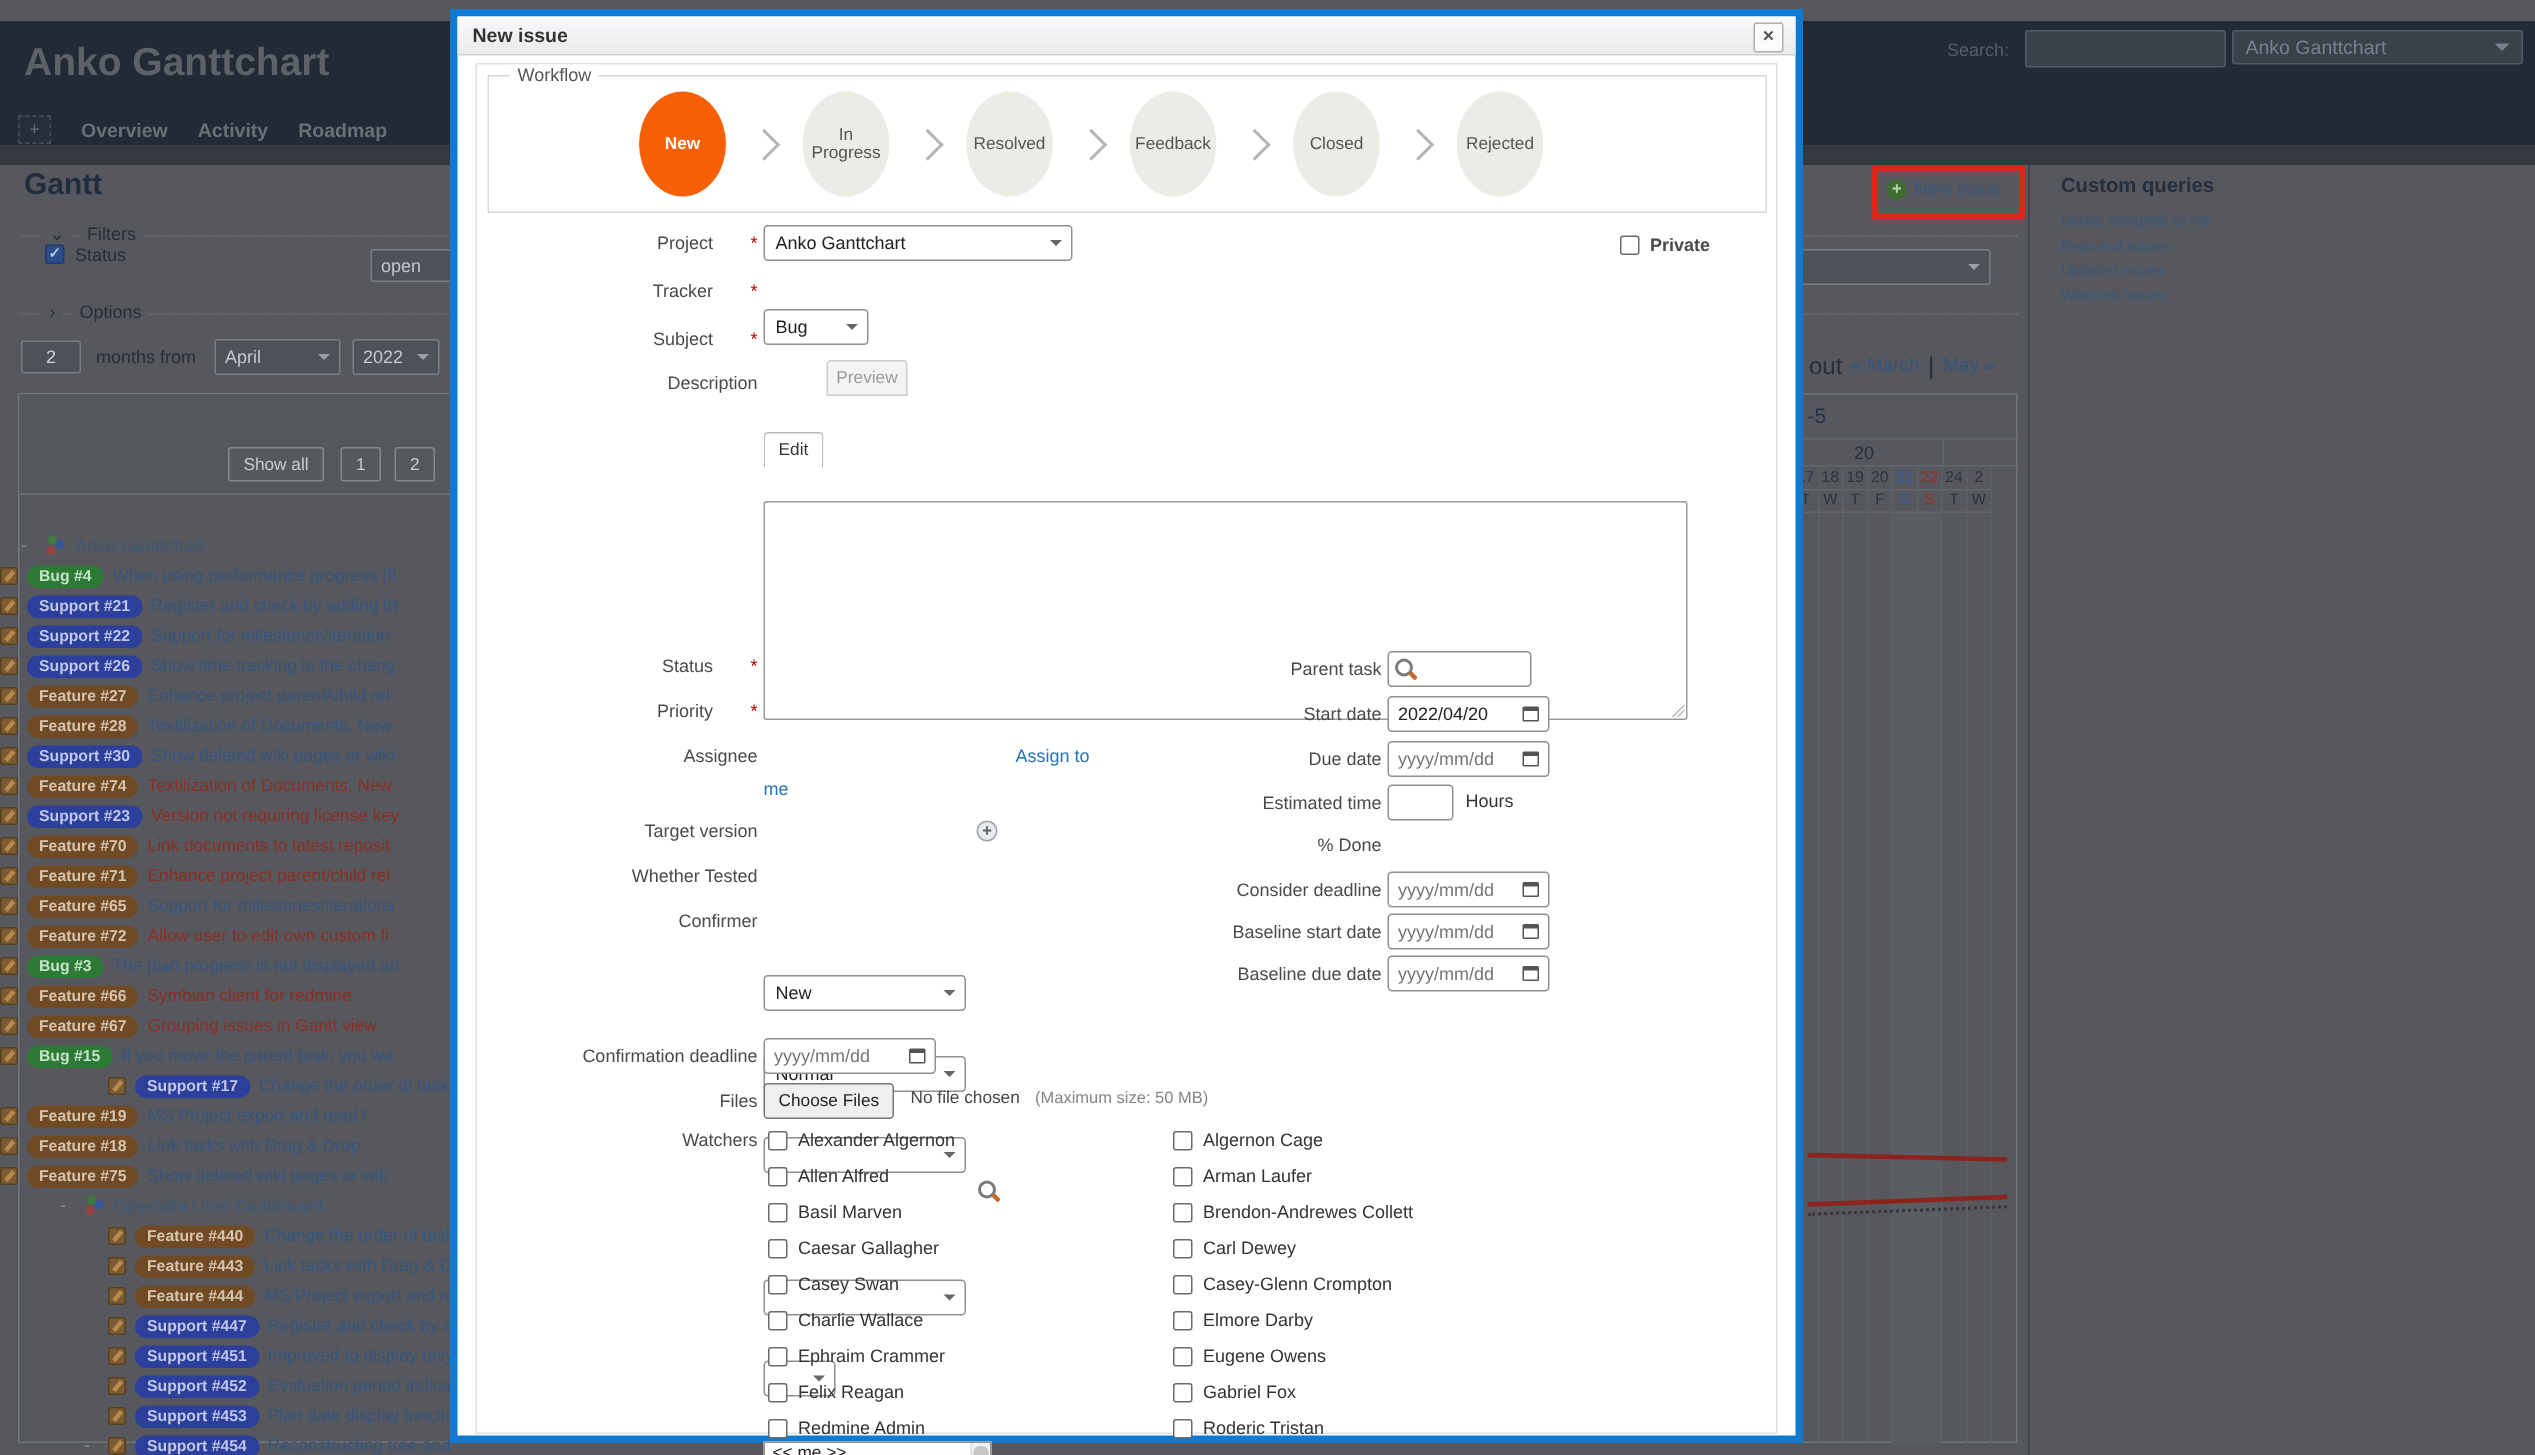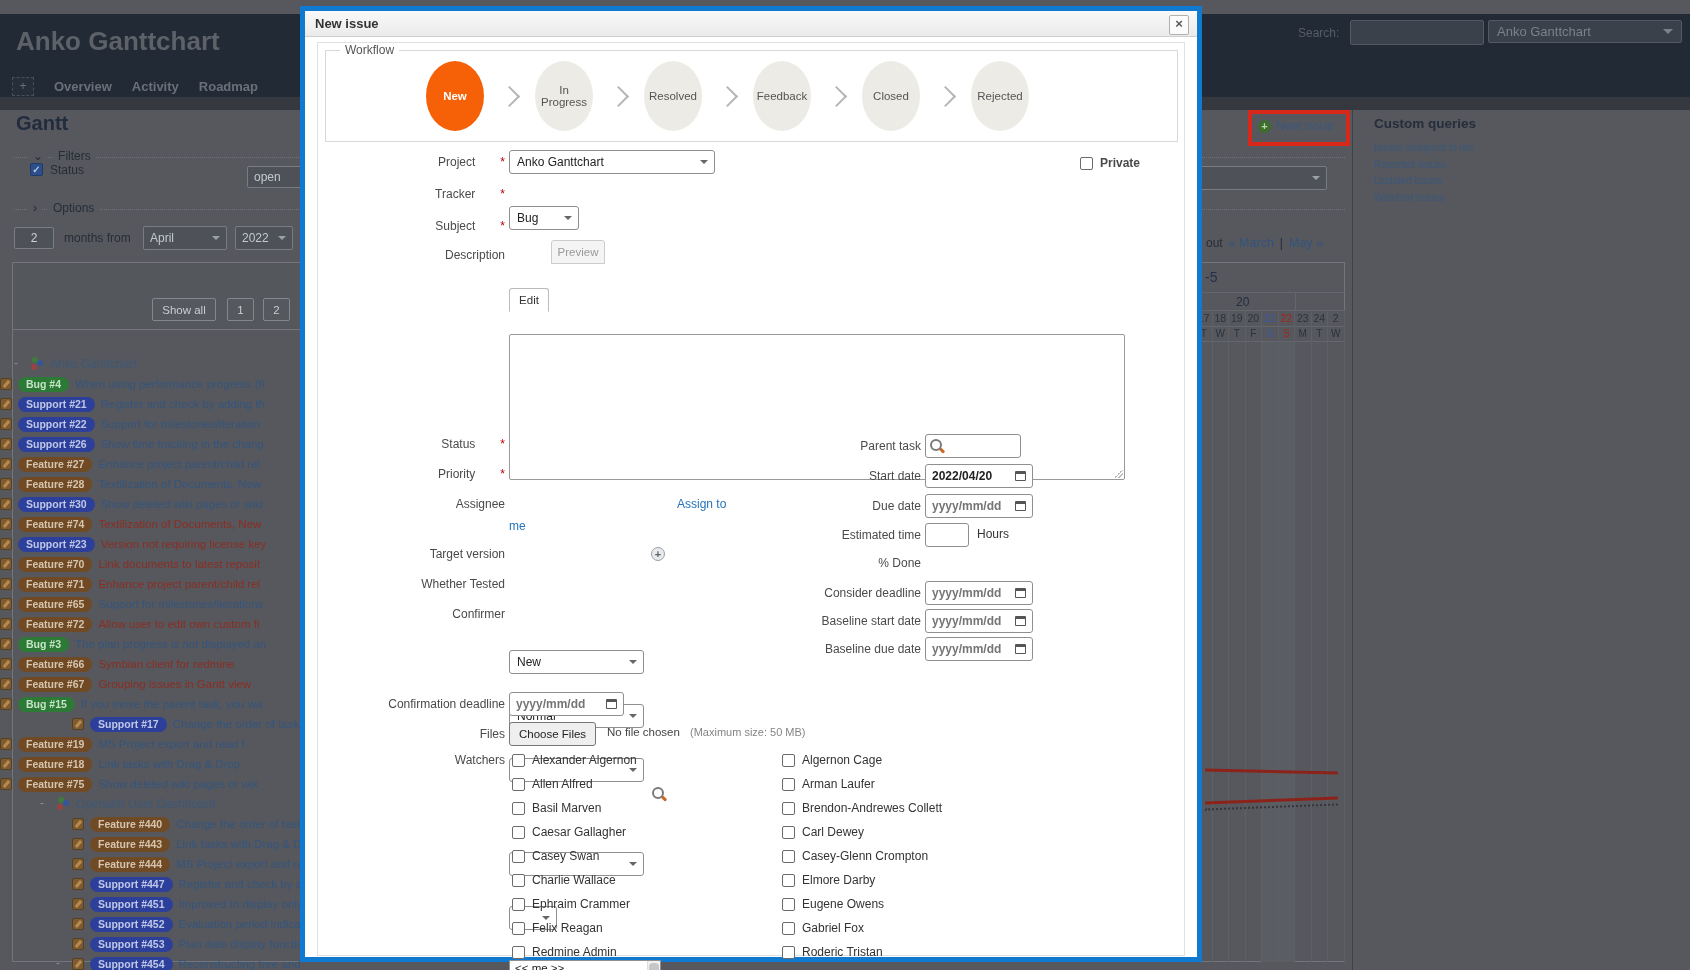--- a/index.html
+++ b/index.html
@@ -52,21 +52,21 @@
   .badge:empty{display:none;}
   .badge.b{background:#2c7a35;color:#c4e4c6;}
   .badge.s{background:#2c3f9b;color:#bfc7e8;}
   .badge.f{background:#6f4a25;color:#d6c4ae;}
   .ttl{font-size:11.5px;color:#34557f;margin-left:6px;}
   .ttl.red{color:#8c2d22;}
   .ttl.proj{font-size:12px;color:#3d5878;margin-left:0;}
 
   
   .glink{font-size:12.5px;color:#33547e;}
-  .gtext{font-size:12px;color:#262d38;}
+  .gtext{font-size:16px;color:#262d38;}
   .monthrow{left:1196px;top:262px;width:149px;height:31px;border-bottom:1px solid #63666c;box-sizing:border-box;color:#24304a;font-size:14px;display:flex;align-items:center;padding-left:9px;}
   .weekrow{left:1196px;top:293px;width:149px;height:18px;border-bottom:1px solid #63666c;box-sizing:border-box;color:#242e3e;font-size:12px;}
   .weekrow .wk{position:absolute;left:40px;top:2px;}
   .weekrow .wborder{position:absolute;left:99px;top:0;width:1px;height:18px;background:#63666c;}
   .daycols{left:1196px;top:311px;height:651px;display:flex;}
   .dc{width:16.5px;height:100%;box-sizing:border-box;border-right:1px solid #5d6066;display:flex;flex-direction:column;}
   .dc .num{height:16px;font-size:10.5px;color:#2a323e;text-align:center;border-bottom:1px solid #63666c;box-sizing:border-box;line-height:15px;}
   .dc .let{height:15px;font-size:10px;color:#2a323e;text-align:center;border-bottom:1px solid #63666c;box-sizing:border-box;line-height:14px;}
   .dc .body{flex:1;}
   .dc.sat .num,.dc.sat .let{color:#3a58a8;}
@@ -99,21 +99,21 @@
   .chevr{width:13px;height:13px;border-top:2px solid #b5b5b5;border-right:2px solid #b5b5b5;transform:rotate(45deg);margin:0 18px;flex:none;}
 
   .flabel{font-size:12px;font-weight:normal;color:#4a4a4a;text-align:right;height:24px;display:flex;align-items:center;justify-content:flex-end;white-space:nowrap;gap:22px;}
   .flabel .req{color:#bb0000;margin-left:3px;}
   .llabel{left:4px;width:196px;}
   .rlabel{width:190px;}
   .msel{background:#fff;border:1px solid #8f8f8f;border-radius:3px;height:24px;box-sizing:border-box;display:flex;align-items:center;padding:0 18px 0 7px;font-size:12px;color:#222;position:relative;}
   .msel::after{content:"";position:absolute;right:6px;top:9px;border:4px solid transparent;border-top-color:#666;}
   .minp{background:#fff;border:1px solid #8f8f8f;border-radius:3px;height:24px;box-sizing:border-box;display:flex;align-items:center;padding:0 6px;font-size:12px;color:#222;}
   .subj{border:2px solid #4f9ee8;border-radius:2px;height:26px;font-size:12.5px;}
-  .mdate{background:#fff;border:1px solid #8f8f8f;border-radius:3px;height:24px;box-sizing:border-box;display:flex;align-items:center;justify-content:space-between;padding:0 6px;font-size:12px;color:#222;font-weight:bold;}
+  .mdate{background:#fff;border:1px solid #8f8f8f;border-radius:3px;height:24px;box-sizing:border-box;display:flex;align-items:center;justify-content:space-between;padding:0 6px;font-size:12px;color:#222;}
   .mdate .ph{color:#757575;}
   .calic{width:11px;height:10px;border:1px solid #555;border-top:3px solid #555;border-radius:1px;box-sizing:border-box;flex:none;}
   .magic{width:16px;height:16px;position:relative;display:inline-block;flex:none;}
   .magic::before{content:"";position:absolute;left:1px;top:1px;width:8px;height:8px;border:2px solid #7a7a7a;border-radius:50%;}
   .magic::after{content:"";position:absolute;left:10px;top:11px;width:6px;height:3px;background:#c46a2a;transform:rotate(45deg);border-radius:1px;}
   .pluscirc{width:14px;height:14px;border-radius:50%;background:#e8eaed;border:1px solid #9aa0a6;color:#5f6368;font-size:11px;font-weight:bold;line-height:13px;text-align:center;box-sizing:border-box;}
   .mlink{font-size:12px;color:#2573ba;}
   .tab-edit{width:38px;height:22px;border:1px solid #bbb;border-bottom:1px solid #fff;border-radius:3px 3px 0 0;background:#fff;font-size:11.5px;color:#333;display:flex;align-items:center;justify-content:center;position:relative;z-index:2;}
   .tab-prev{width:52px;height:22px;border:1px solid #ccc;border-radius:3px 3px 0 0;background:#f4f4f4;font-size:11.5px;color:#999;display:flex;align-items:center;justify-content:center;}
   .mtextarea{border:1px solid #999;border-radius:2px;background:#fff;position:relative;}
@@ -453,25 +453,20 @@
         <div class="let">S</div>
         <div class="body"></div>
       </div>
 
       <div class="dc sun">
         <div class="num">22</div>
         <div class="let">S</div>
         <div class="body"></div>
       </div>
 
-      <div class="dc">
-        <div class="num">23</div>
-        <div class="let">M</div>
-        <div class="body"></div>
-      </div>
 
       <div class="dc">
         <div class="num">24</div>
         <div class="let">T</div>
         <div class="body"></div>
       </div>
 
       <div class="dc">
         <div class="num">2</div>
         <div class="let">W</div>

